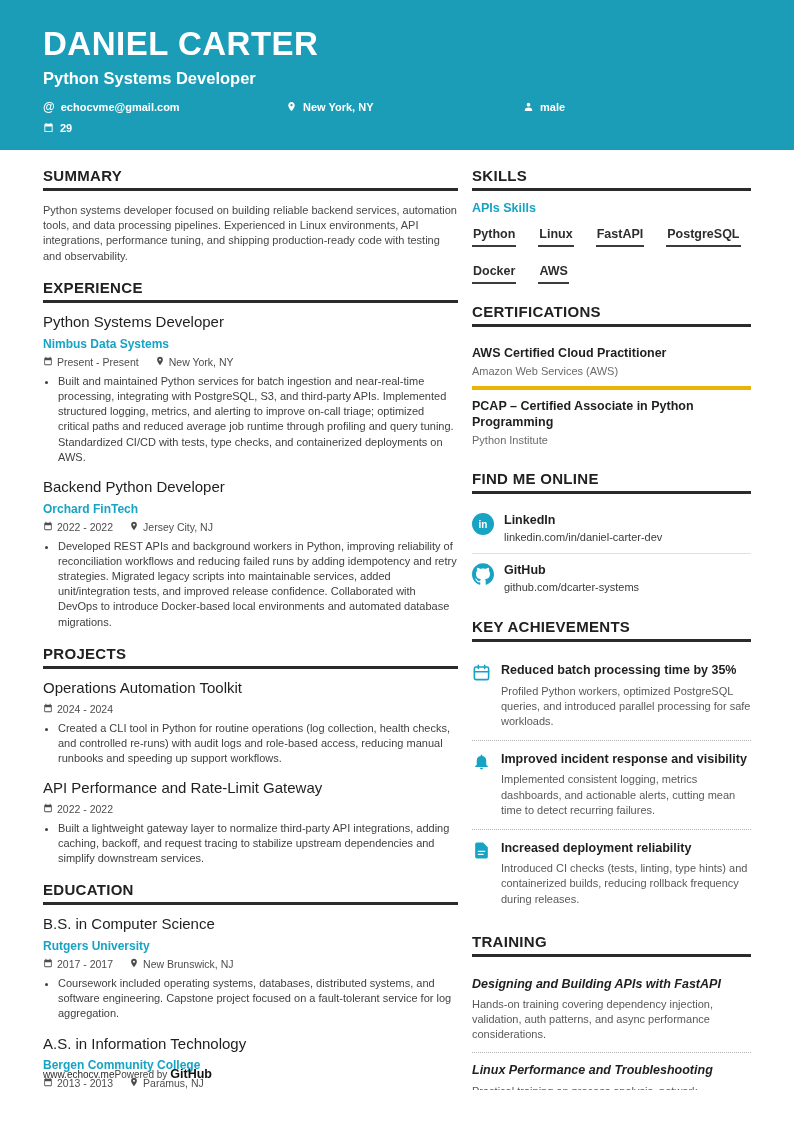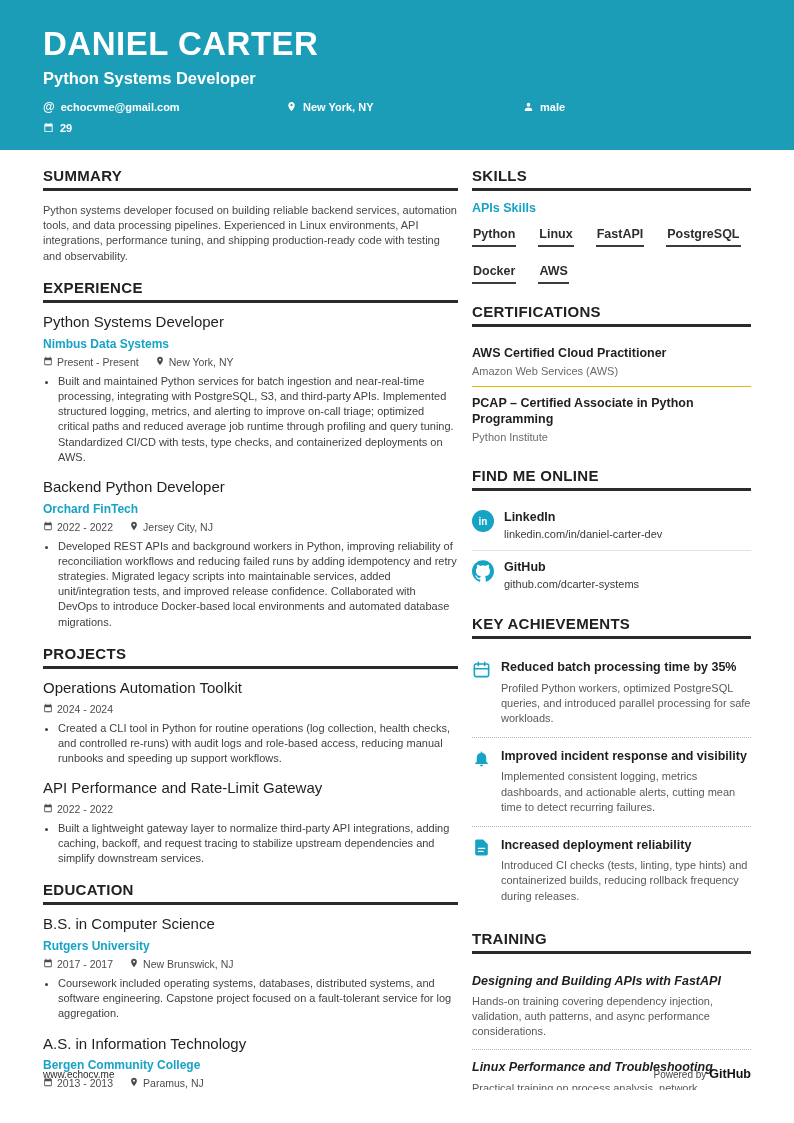--- a/index.html
+++ b/index.html
@@ -48,21 +48,21 @@
   .entry li { font-size: 11px; line-height: 1.38; color: #3f3f3f; }
 
   
   .group-label { font-size: 12.5px; font-weight: 700; color: var(--accent, #17A3C4); margin: 3px 0 12px; }
   .skill-list { display: flex; flex-wrap: wrap; gap: 17px 22px; padding-bottom: 4px; }
   .skill {
     font-size: 12.5px; font-weight: 700; color: #2d2d2d;
     border-bottom: 2px solid #3c3c3c; padding: 0 1px 4px;
   }
 
-  .cert-item { padding: 8px 0 9px; border-bottom: 1px solid #eab308; }
+  .cert-item { padding: 8px 0 9px; border-bottom: 4px solid #eab308; }
   .cert-item:last-child { border-bottom: none; }
   .cert-name { font-size: 12.5px; font-weight: 700; color: #1f1f1f; line-height: 1.3; }
   .cert-issuer { font-size: 11px; color: #6b6b6b; margin-top: 4px; }
 
   .online-item { display: flex; align-items: flex-start; gap: 10px; padding: 9px 0 10px; border-bottom: 1px solid #e1e1e1; }
   .online-item:last-child { border-bottom: none; }
   .badge {
     width: 22px; height: 22px; border-radius: 50%;
     background: var(--accent, #17A3C4); color: #fff;
     display: flex; align-items: center; justify-content: center;
@@ -80,21 +80,21 @@
 
   .trn-item { padding: 9px 0 10px; border-bottom: 1px dotted #b3b3b3; }
   .trn-item:last-child { border-bottom: none; }
   .trn-title { font-size: 12.5px; font-weight: 700; color: #1f1f1f; line-height: 1.3; font-style: italic; }
   .trn-text { font-size: 11px; color: #595959; line-height: 1.38; margin-top: 5px; }
   .clipped { max-height: 38px; overflow: hidden; }
 
   
   .ftr {
     position: absolute; left: 43px; right: 43px; bottom: 9px;
-    display: flex; justify-content: space-between; align-items: baseline;
+    display: flex; align-items: baseline;
   }
   .site { font-size: 10px; color: #2b2b2b; }
   .powered { font-size: 10px; color: #444; }
   .powered strong { font-size: 12.5px; color: #111; font-weight: 700; margin-left: 3px; }
 </style>
 </head>
 <body>
 
 <div class="page">
 

